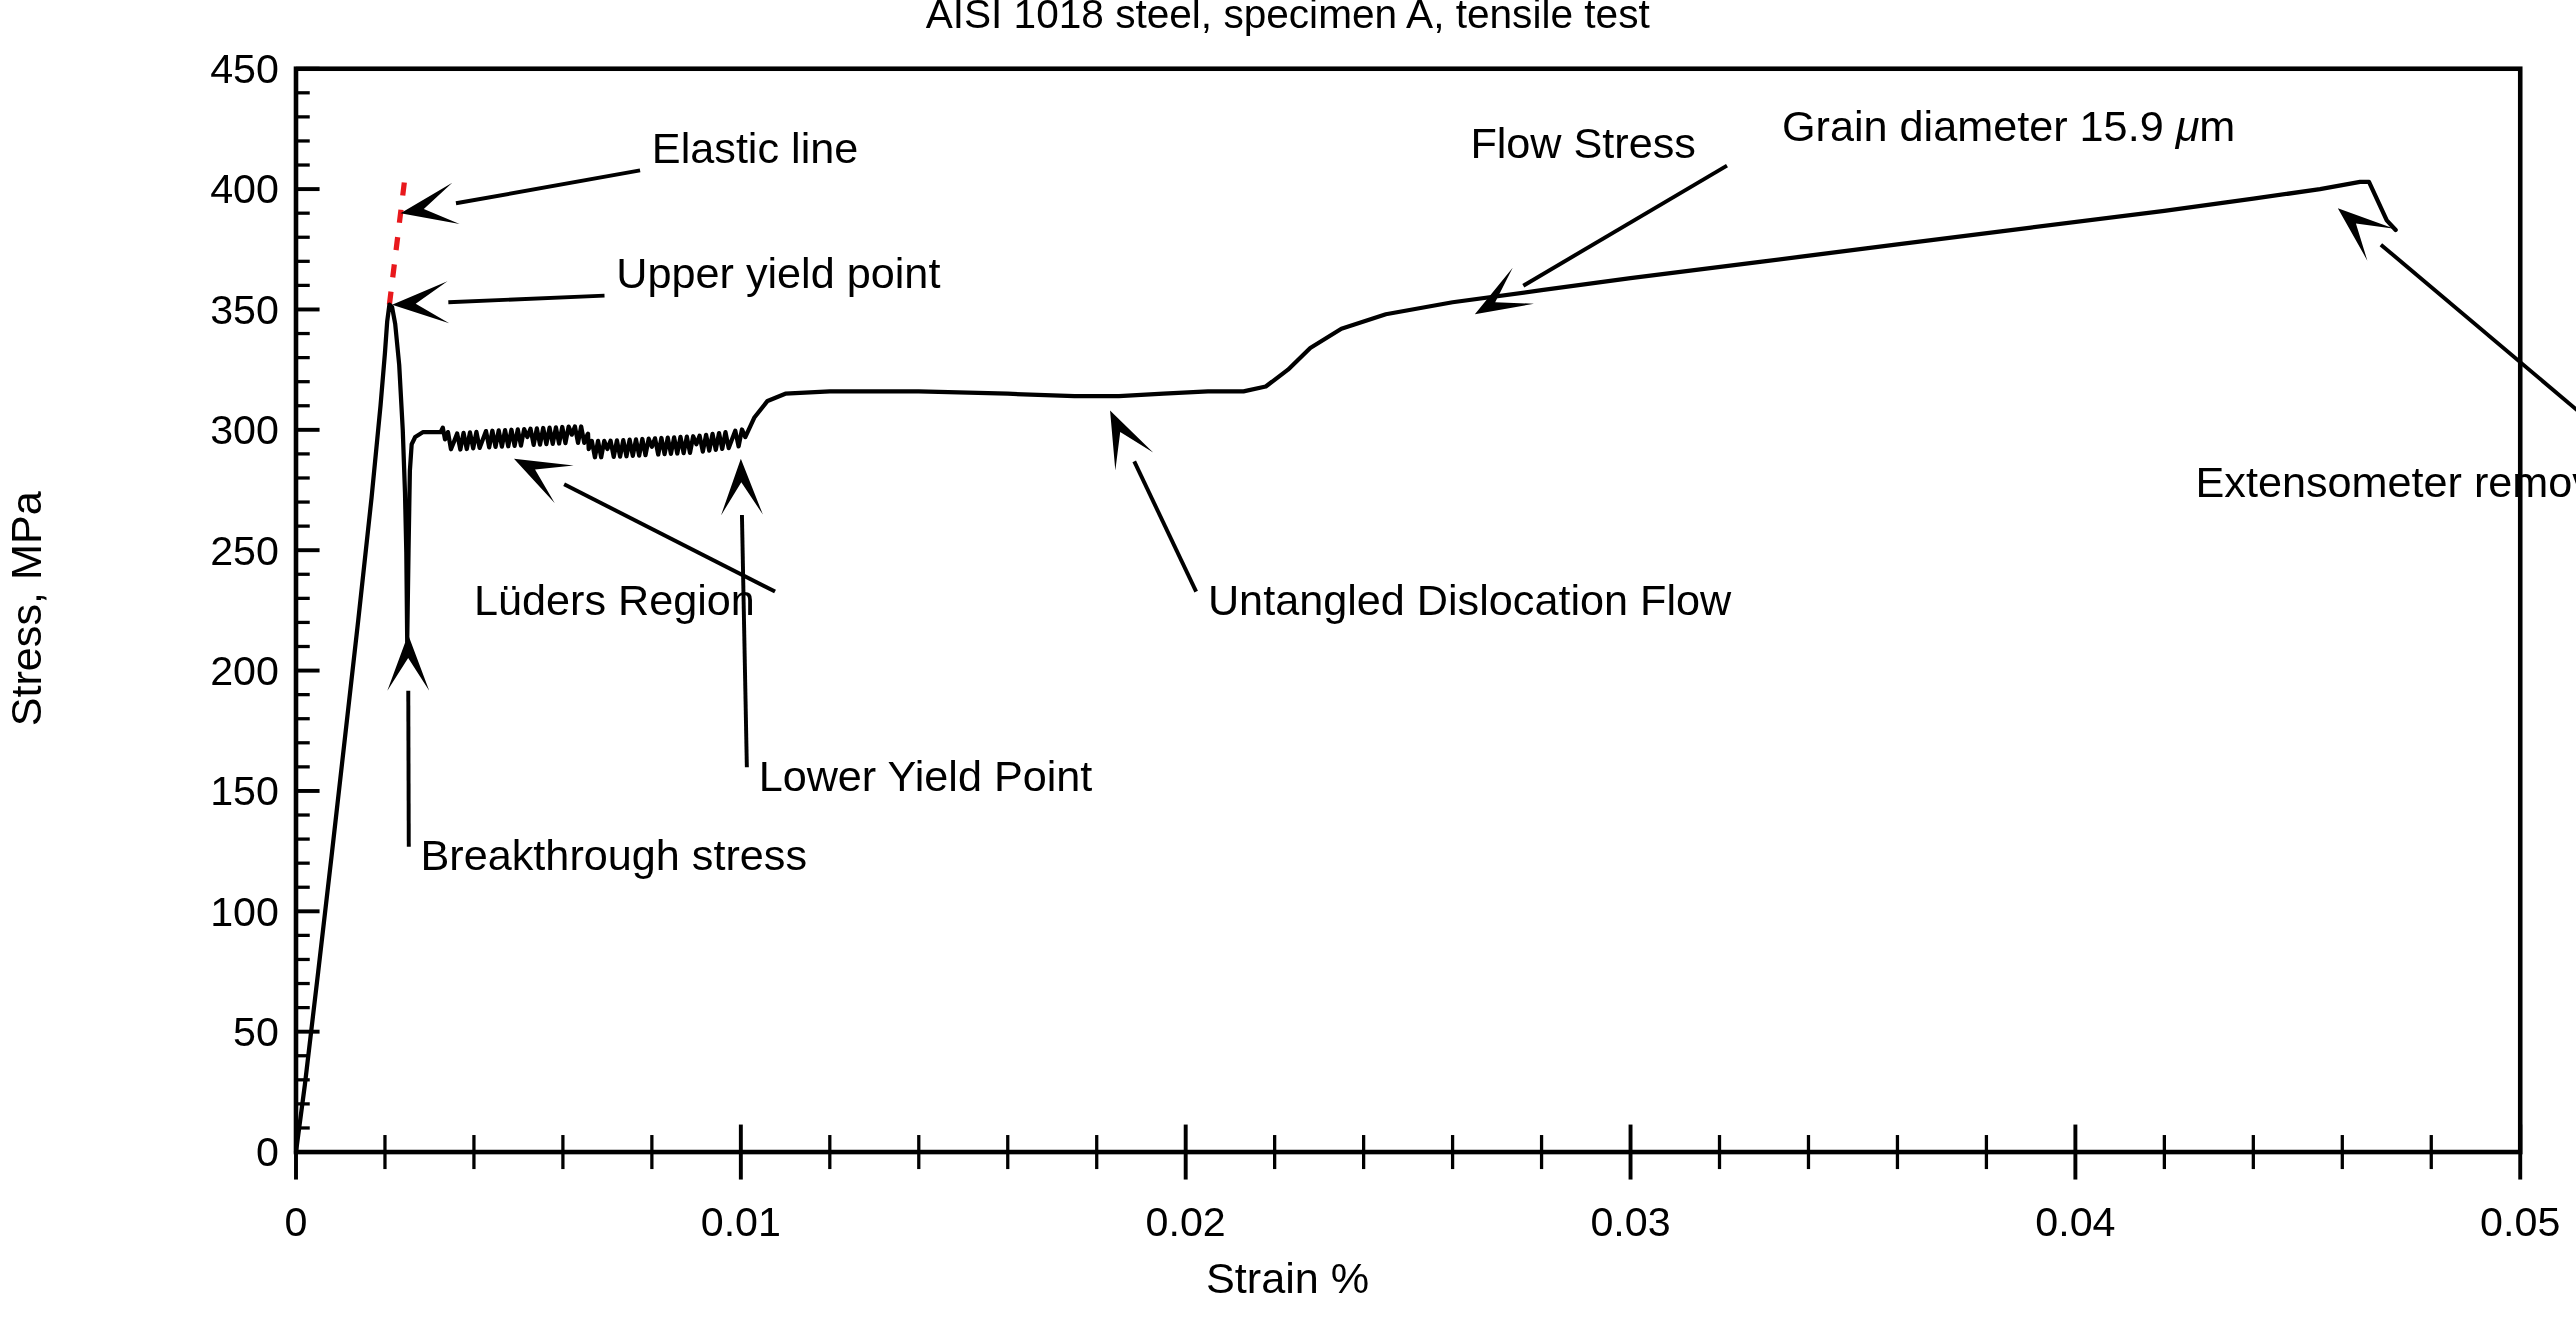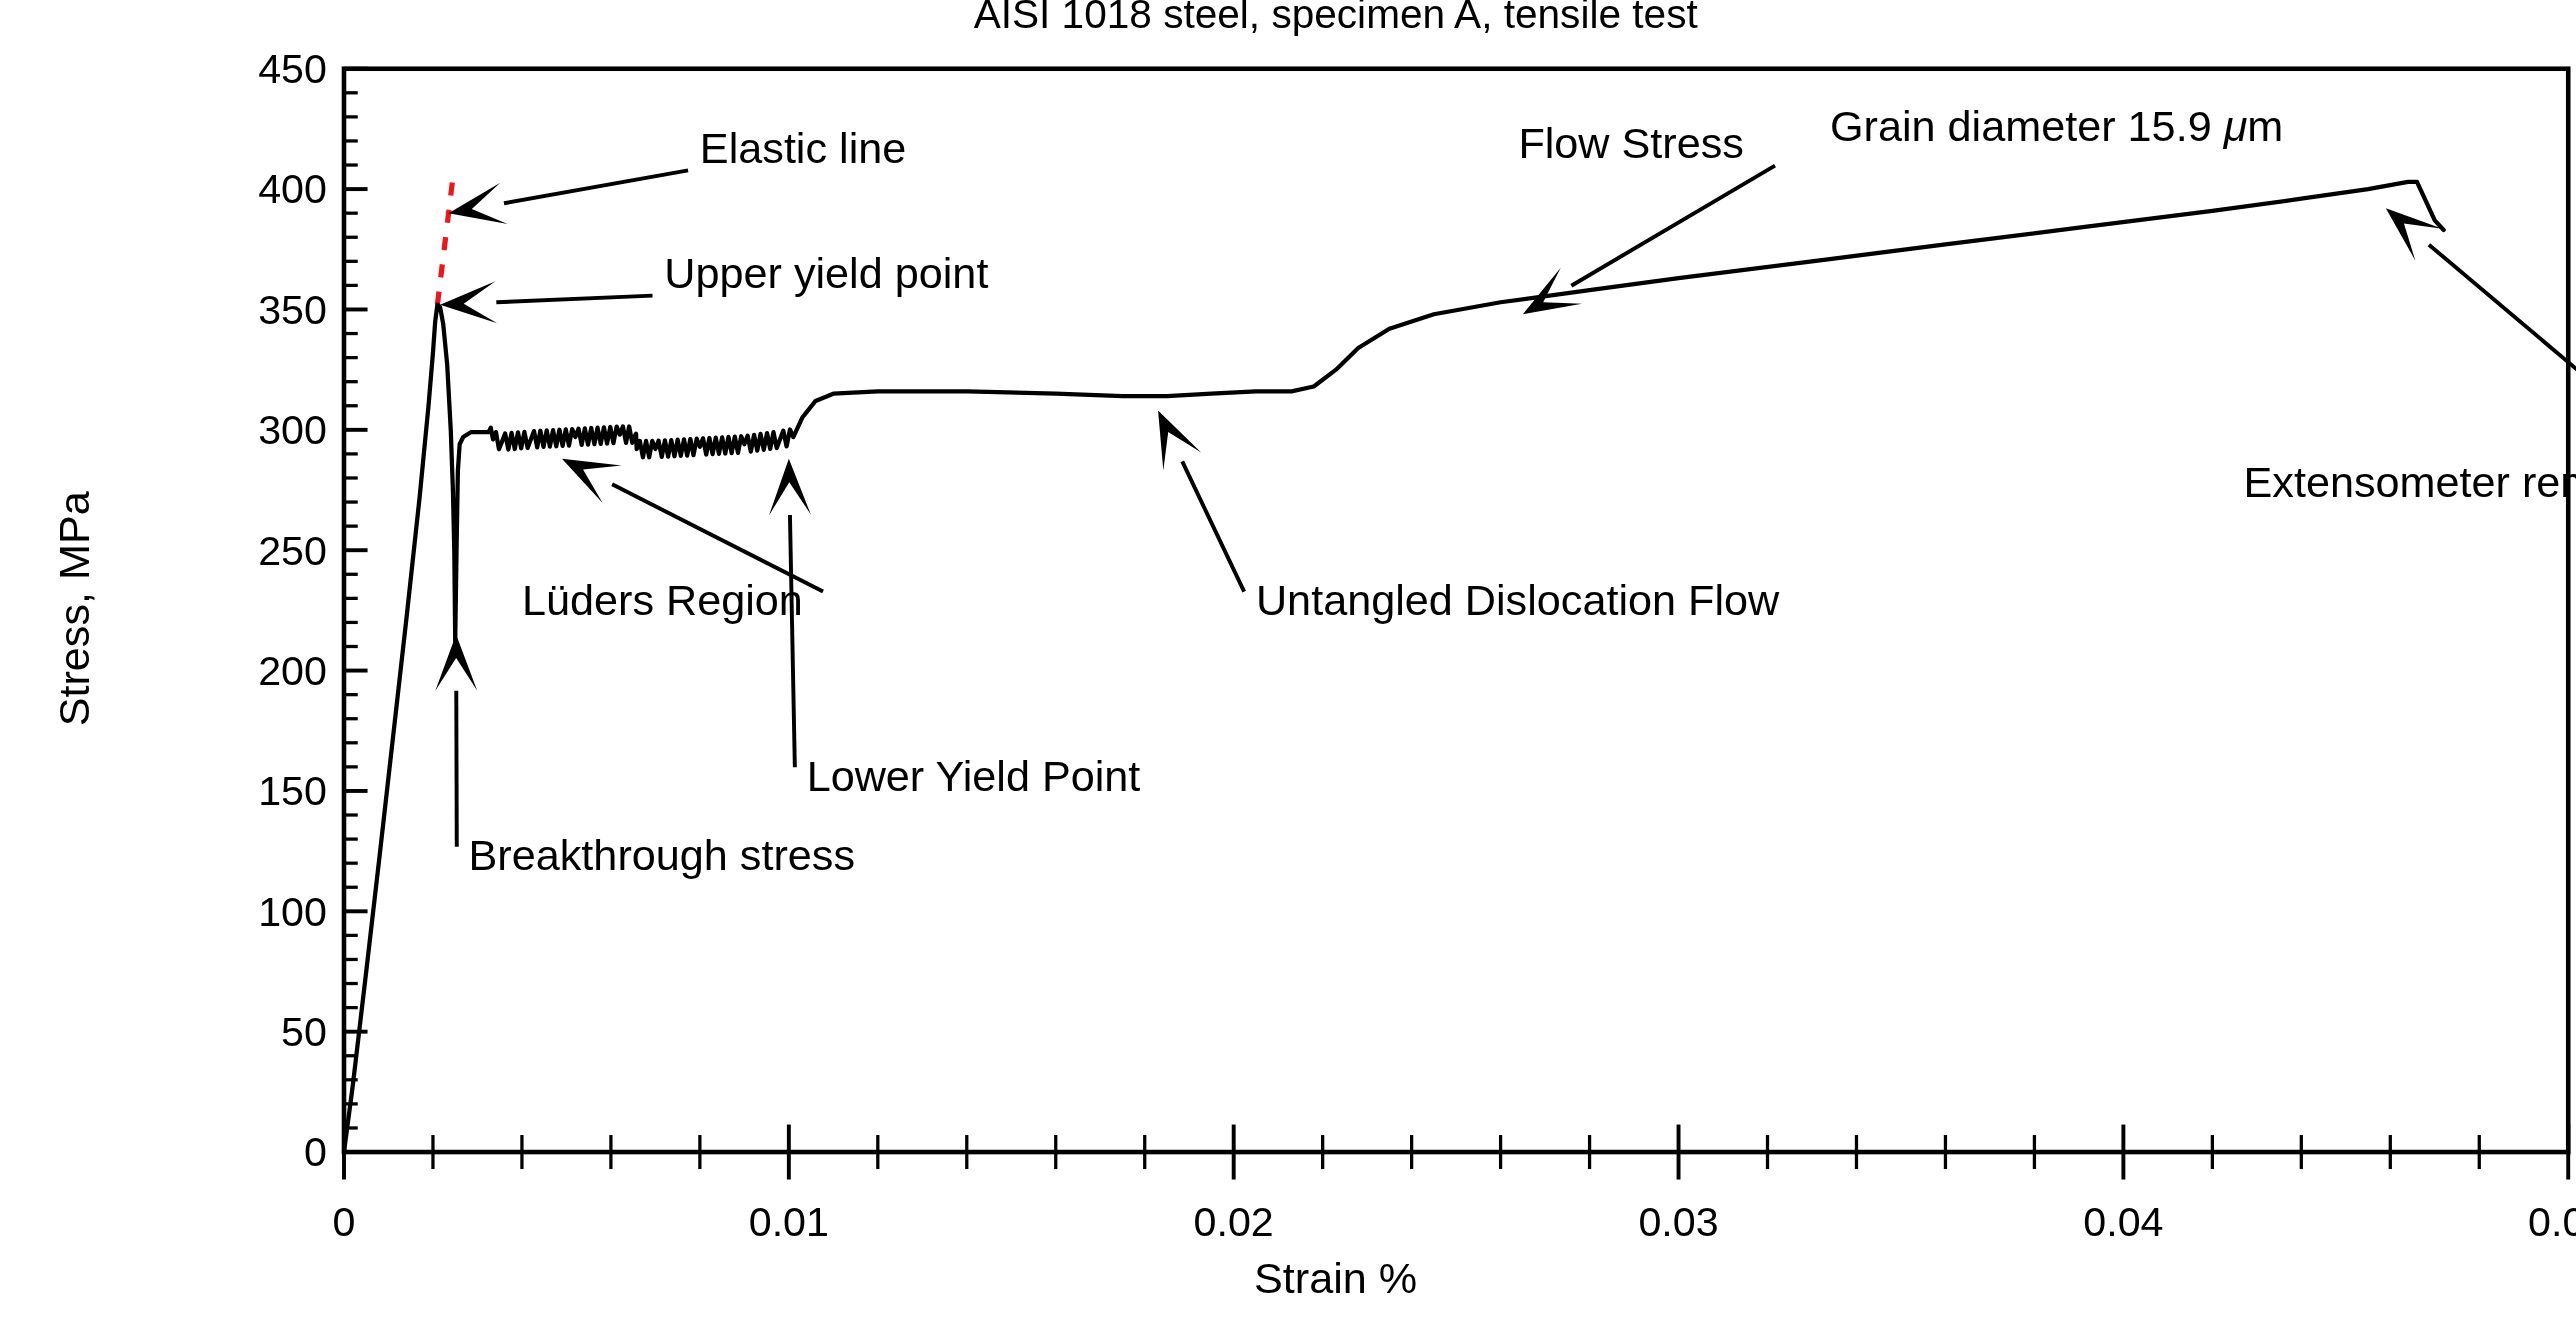--- a/index.html
+++ b/index.html
@@ -1,17 +1,17 @@
 <!DOCTYPE html>
 <html style="font-size:10.5px"><head>
 <meta charset="utf-8">
 <style>
   html,body{margin:0;padding:0;background:#ffffff;}
   body{width:2576px;height:1317px;font-family:"Liberation Sans",sans-serif;color:#000;overflow:hidden;}
-  #root{position:relative;width:2088px;height:1317px;padding-left:48px;}
+  #root{position:relative;width:2088px;height:1317px;}
   svg{display:block;}
   .axis-line{stroke:#000;stroke-width:7;fill:none;}
   .tick-major{stroke:#000;stroke-width:6;}
   .tick-minor{stroke:#000;stroke-width:5;}
   .curve{fill:none;stroke:#000;stroke-width:6.5;stroke-linejoin:round;stroke-linecap:round;}
   .elastic-dash{fill:none;stroke:#e8181c;stroke-width:8;stroke-dasharray:20 22;stroke-linecap:butt;}
   .ann-leader{stroke:#000;stroke-width:6;fill:none;}
   .ann-head{fill:#000;}
   text{font-family:"Liberation Sans",sans-serif;fill:#000;}
   .tick-label{font-size:63px;}

